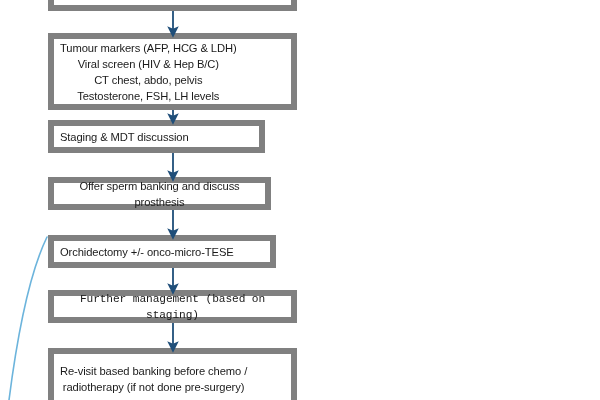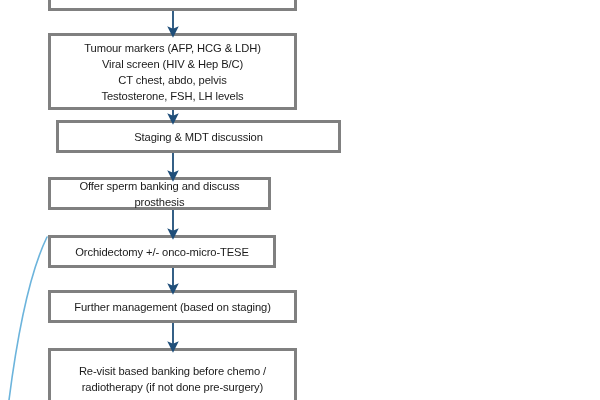--- a/index.html
+++ b/index.html
@@ -11,25 +11,24 @@
     position: relative;
     width: 600px;
     height: 400px;
     background: #ffffff;
     overflow: hidden;
     font-family: "Liberation Sans", sans-serif;
   }
   .node {
     position: absolute;
     box-sizing: border-box;
-    border: 3px solid #4c1d95;
+    border: 6px solid #4c1d95;
     background: #ffffff;
     display: flex;
     align-items: center;
-    justify-content: center;
     text-align: center;
   }
   .node-text {
     display: block;
     color: #1a1a1a;
     font-size: 11.2px;
     line-height: 16px;
     letter-spacing: -0.1px;
     white-space: pre-line;
     padding: 0 6px;
@@ -60,31 +59,31 @@
   <div id="nodes-layer">
       <div class="node" style="left: 48px; top: -22px; width: 249px; height: 33px; border-color: rgb(128, 128, 128); background: rgb(255, 255, 255);">
         <span class="node-text" style="color: rgb(26, 26, 26);"></span>
       </div>
       <div class="node" style="left: 48px; top: 33px; width: 249px; height: 77px; border-color: rgb(128, 128, 128); background: rgb(255, 255, 255);">
         <span class="node-text" style="color: rgb(26, 26, 26);">Tumour markers (AFP, HCG &amp; LDH)
 Viral screen (HIV &amp; Hep B/C)
 CT chest, abdo, pelvis
 Testosterone, FSH, LH levels</span>
       </div>
-      <div class="node" style="left: 48px; top: 120px; width: 285px; height: 33px; border-color: rgb(128, 128, 128); background: rgb(255, 255, 255); margin-left: 8px;">
+      <div class="node" style="left: 48px; top: 120px; width: 217px; height: 33px; border-color: rgb(128, 128, 128); background: rgb(255, 255, 255);">
         <span class="node-text" style="color: rgb(26, 26, 26);">Staging &amp; MDT discussion</span>
       </div>
       <div class="node" style="left: 48px; top: 177px; width: 223px; height: 33px; border-color: rgb(128, 128, 128); background: rgb(255, 255, 255);">
         <span class="node-text" style="color: rgb(26, 26, 26);">Offer sperm banking and discuss prosthesis</span>
       </div>
       <div class="node" style="left: 48px; top: 235px; width: 228px; height: 33px; border-color: rgb(128, 128, 128); background: rgb(255, 255, 255);">
         <span class="node-text" style="color: rgb(26, 26, 26);">Orchidectomy +/- onco-micro-TESE</span>
       </div>
       <div class="node" style="left: 48px; top: 290px; width: 249px; height: 33px; border-color: rgb(128, 128, 128); background: rgb(255, 255, 255);">
-        <span class="node-text" style="color: rgb(26, 26, 26);">Further management (based on staging)</span>
+        <span class="node-text" style="color: rgb(26, 26, 26); font-family: Liberation Mono, monospace;">Further management (based on staging)</span>
       </div>
       <div class="node" style="left: 48px; top: 348px; width: 249px; height: 62px; border-color: rgb(128, 128, 128); background: rgb(255, 255, 255);">
         <span class="node-text" style="color: rgb(26, 26, 26);">Re-visit based banking before chemo /
 radiotherapy (if not done pre-surgery)</span>
       </div>
     </div>
   <svg id="arrows-layer" class="curve-layer" width="600" height="400" viewBox="0 0 600 400">
       <defs>
         <marker id="arrowhead2" markerWidth="7" markerHeight="7" refX="3.2" refY="3.2" orient="auto" markerUnits="strokeWidth">
           <path d="M 0 0 L 6.4 3.2 L 0 6.4 L 1.4 3.2 z" fill="#1f4e79"></path>

